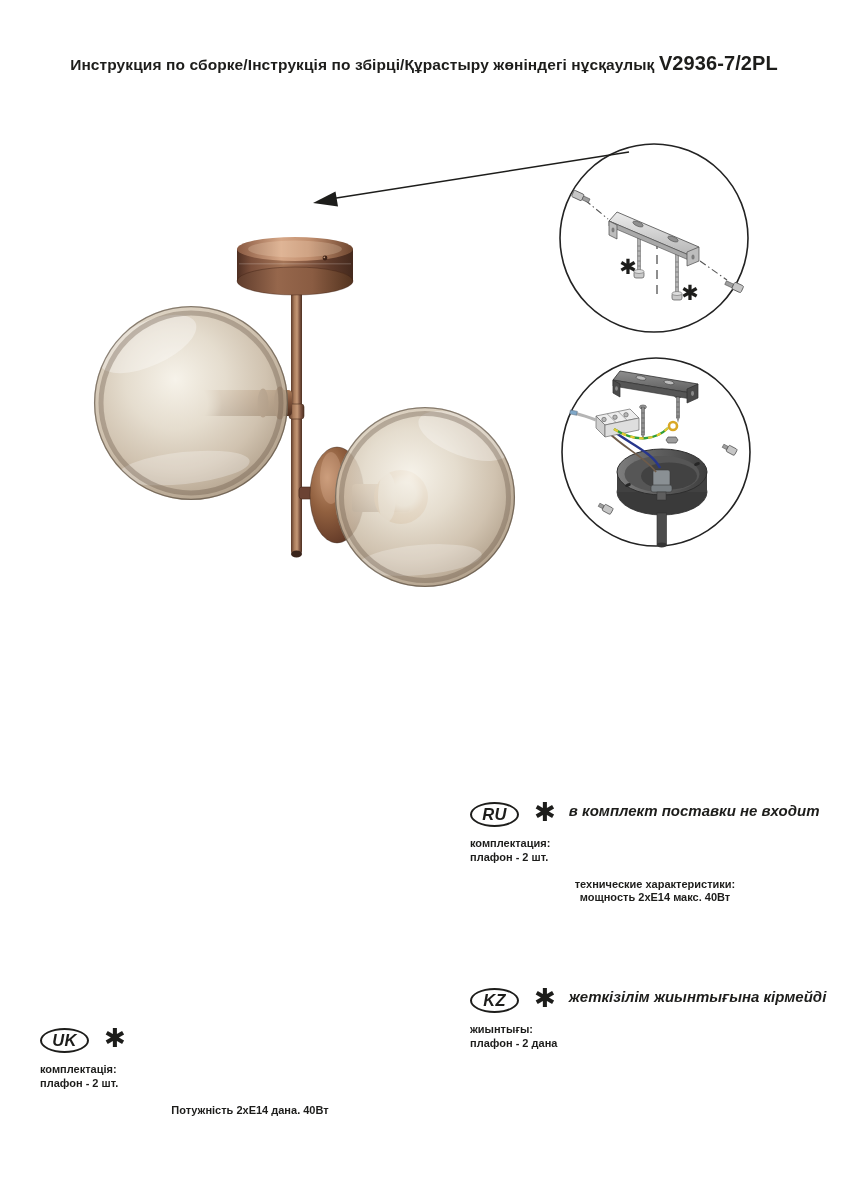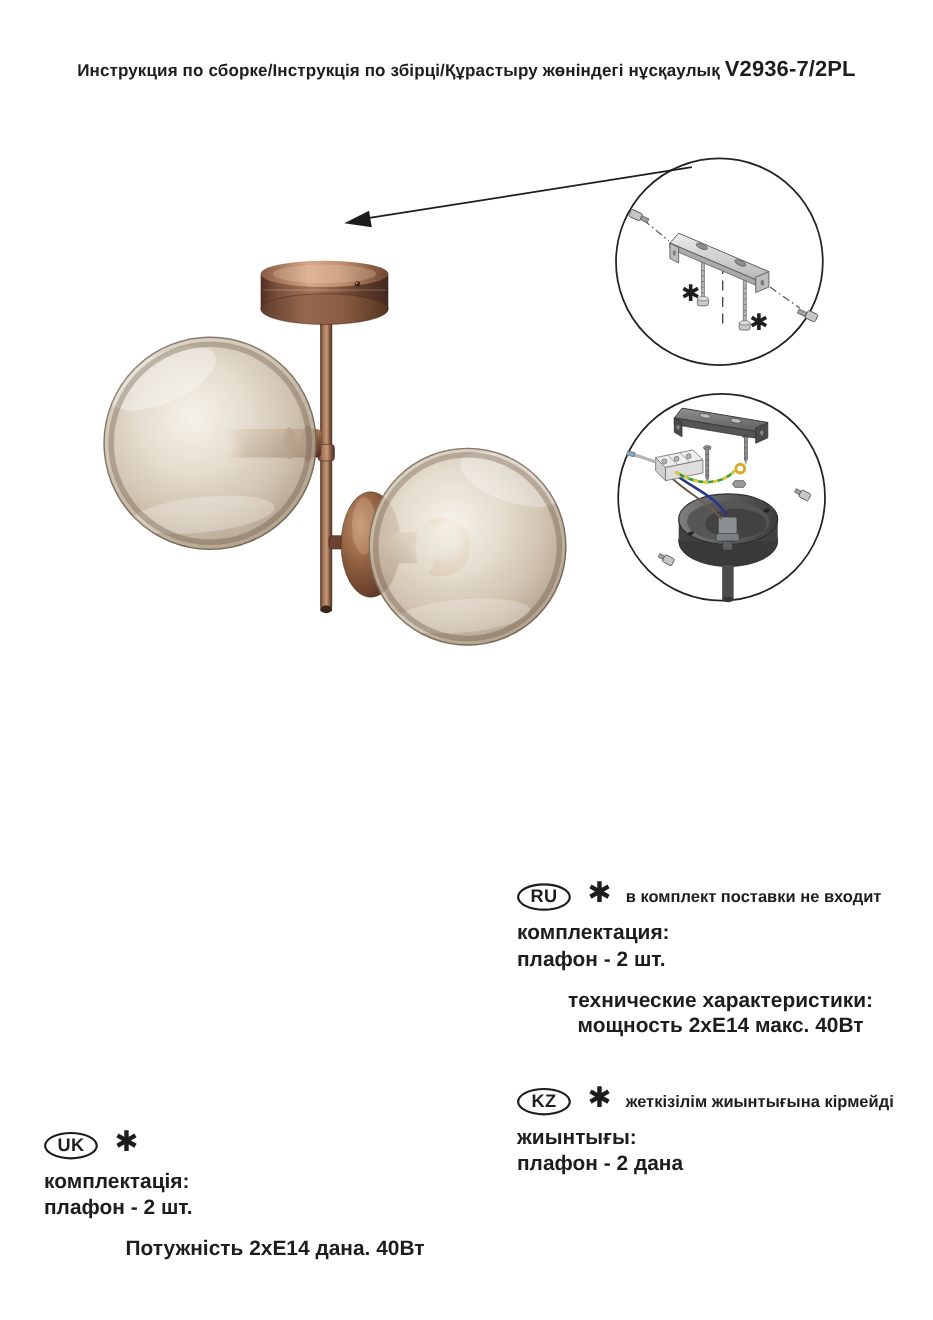--- a/index.html
+++ b/index.html
@@ -8,35 +8,35 @@
     font-family:"Liberation Sans", sans-serif; color:#1d1d1b; overflow:hidden;
   }
   .title {
     position:absolute; top:51px; left:0; width:100%;
     text-align:center; font-weight:bold; font-size:15.5px;
     letter-spacing:0.1px; white-space:nowrap; line-height:24px;
   }
   .title .model { font-size:20px; }
   .illustration { position:absolute; top:130px; left:0; }
   .lang-block { position:absolute; }
-  .hdr { display:flex; align-items:center; }
+  .hdr { display:flex; align-items:flex-start;font-style:italic; }
   .badge {
     box-sizing:border-box; flex:0 0 auto;
     border:2.6px solid #1d1d1b; border-radius:50%;
     width:49px; height:25px;
     display:flex; align-items:center; justify-content:center;
     font-weight:bold; font-size:16.5px; letter-spacing:0.3px;
   }
   .ast {
     font-family:"DejaVu Sans", sans-serif; font-weight:bold;
     font-size:26px; line-height:1; margin:0 13px 0 15px;
     position:relative; top:-3px;
   }
   .note { font-weight:bold; font-size:15px; white-space:nowrap; }
-  .grp { font-weight:bold; font-size:19px; line-height:1.25; }
+  .grp { font-weight:bold; font-size:11px; line-height:1.25; }
   .grp-first { margin-top:9px; }
   .grp-next  { margin-top:13px;text-align:center; }
   #block-ru { left:470px; top:802px; width:370px; }
   #block-uk { left:40px;  top:1028px; width:420px; }
   #block-kz { left:470px; top:988px; width:375px; }
 </style>
 </head>
 <body>
 
 <div class="page">

